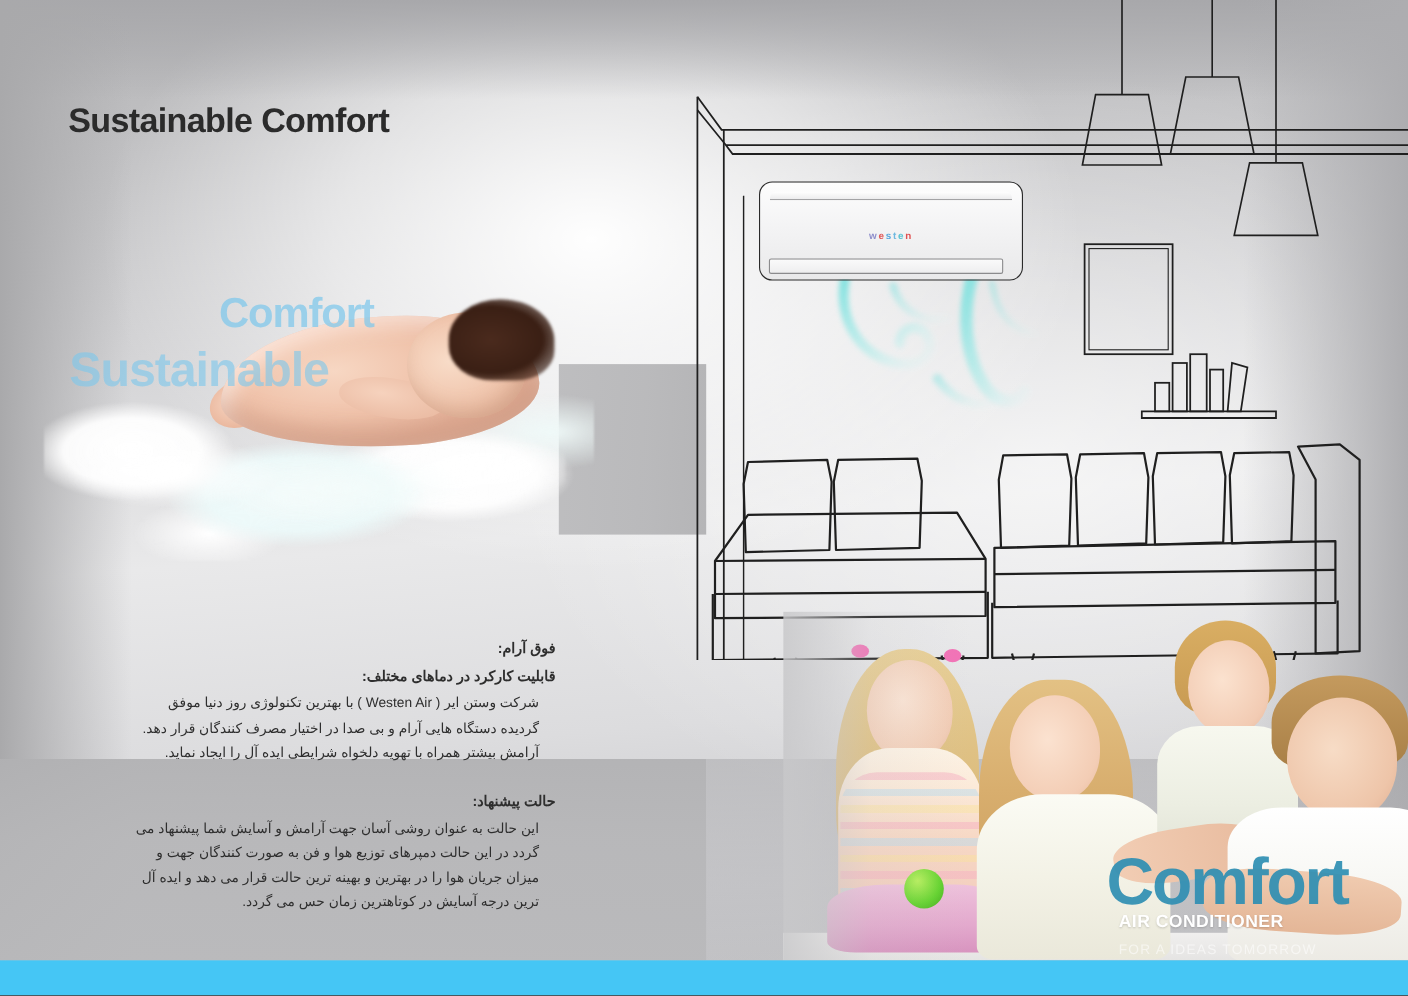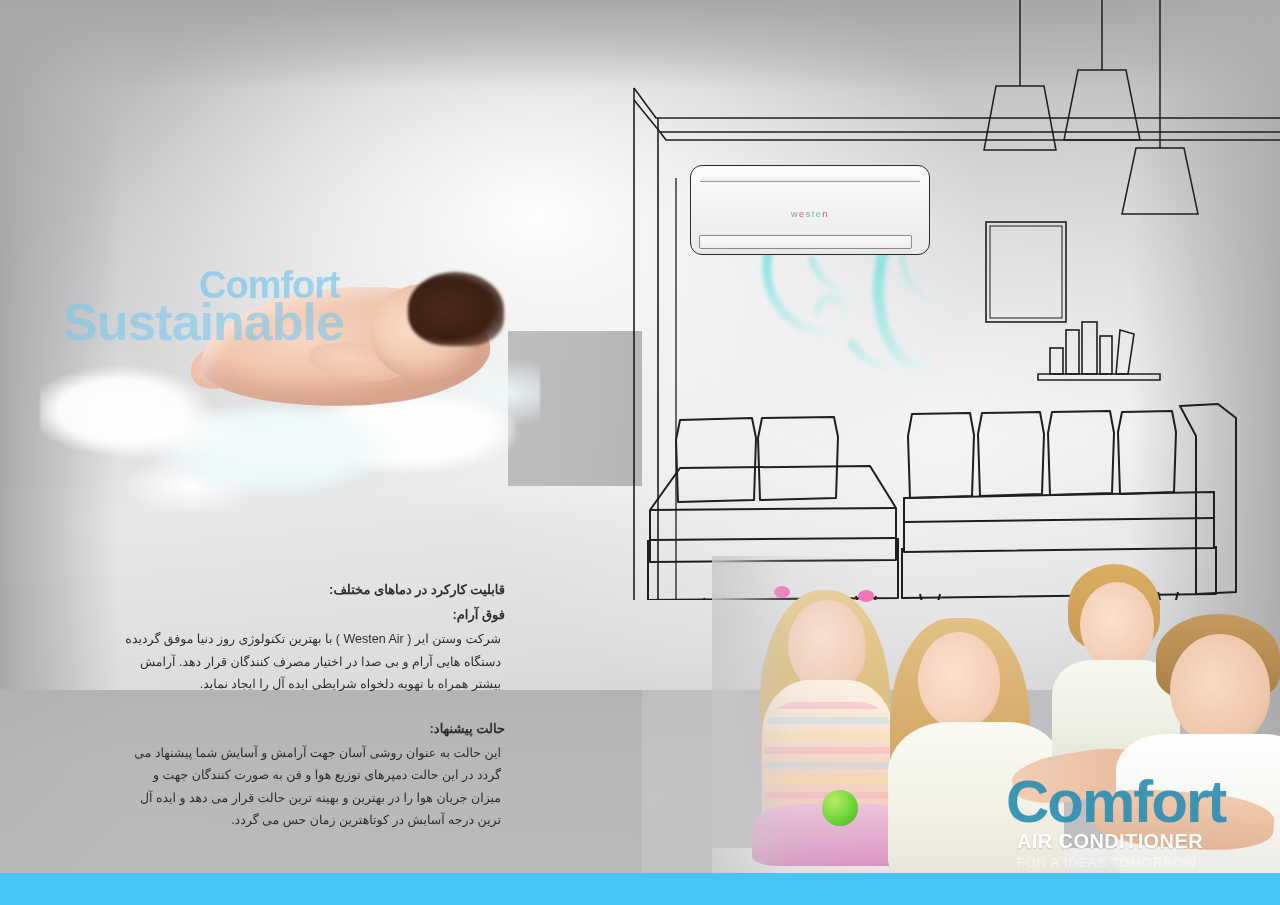--- a/index.html
+++ b/index.html
@@ -36,21 +36,21 @@
   
   #headline{
     position:absolute;left:62px;top:92px;
     font-size:31px;font-weight:bold;letter-spacing:-0.6px;color:#2b2b2b;
     white-space:nowrap;
   }
 
   
   .ghost{position:absolute;font-weight:bold;color:#7ec8ec;letter-spacing:-1px;white-space:nowrap;}
   #ghost-comfort{left:199px;top:264px;font-size:38px;opacity:.72;}
-  #ghost-sustainable{left:63px;top:292px;font-size:52px;opacity:.62;}
+  #ghost-sustainable{left:63px;top:312px;font-size:44px;opacity:.62;}
 
   
   #baby-scene{position:absolute;left:40px;top:270px;width:500px;height:240px;}
   #cloud-mass{position:absolute;left:0;top:62px;width:500px;height:178px;
     background:
       radial-gradient(ellipse 120px 58px at 16% 44%, #ffffff 0%, rgba(255,255,255,.92) 52%, rgba(255,255,255,0) 78%),
       radial-gradient(ellipse 150px 60px at 46% 66%, #f4fbfb 0%, rgba(236,250,250,.9) 55%, rgba(236,250,250,0) 80%),
       radial-gradient(ellipse 140px 54px at 74% 56%, #ffffff 0%, rgba(255,255,255,.9) 55%, rgba(255,255,255,0) 80%),
       radial-gradient(ellipse 110px 44px at 92% 34%, #eff9f8 0%, rgba(239,249,248,0) 78%),
       radial-gradient(ellipse 90px 40px at 30% 86%, #ffffff 0%, rgba(255,255,255,0) 78%);
@@ -88,34 +88,34 @@
 
   
   #ac-unit{position:absolute;left:690px;top:165px;width:240px;height:90px;}
   #ac-shell{position:absolute;inset:0;border:1.6px solid #2a2a2a;border-radius:12px;
     background:linear-gradient(180deg,#fdfdfd 0%,#f3f3f4 48%,#e9e9ea 100%);}
   #ac-topvent{position:absolute;left:10px;top:9px;right:10px;height:8px;border-bottom:1px solid #9a9a9c;
     background:linear-gradient(180deg,#ffffff,#ececed);border-radius:6px 6px 0 0;}
   #ac-louver{position:absolute;left:9px;bottom:6px;right:18px;height:14px;border:1px solid #8b8b8d;border-radius:2px;
     background:linear-gradient(180deg,#fafafa,#eeeeef);}
   #ac-logo{position:absolute;left:50%;top:44px;transform:translateX(-50%);
-    font-size:9px;font-weight:normal;letter-spacing:1.6px;white-space:nowrap;}
+    font-size:9px;font-weight:bold;letter-spacing:1.6px;white-space:nowrap;}
   #ac-logo span:nth-child(1){color:#8e8ecb;}
   #ac-logo span:nth-child(2){color:#e05a5a;}
   #ac-logo span:nth-child(3){color:#5aa9dd;}
   #ac-logo span:nth-child(4){color:#6fb9e0;}
   #ac-logo span:nth-child(5){color:#5ac3d2;}
   #ac-logo span:nth-child(6){color:#e05050;}
   #ac-logo span:nth-child(7){color:#7a7a7c;}
 
   
   #copy{position:absolute;left:120px;top:578px;width:385px;direction:rtl;text-align:right;
     color:#2e2e2e;font-size:12.5px;line-height:1.78;}
   #copy .hdr{font-weight:bold;font-size:13px;margin-bottom:2px;}
-  #copy .para{margin:0 4px 6px 0;}
+  #copy .para{margin:0 15px 6px 0;}
   #copy .gap{height:16px;}
 
   
   #family{position:absolute;left:712px;top:556px;width:568px;height:317px;overflow:hidden;}
   .figure{position:absolute;}
   .head{border-radius:50% 50% 46% 50%;}
 
   
   #girl-hair{left:48px;top:34px;width:130px;height:230px;border-radius:48% 48% 36% 36%;
     background:linear-gradient(180deg,#e8cf96 0%,#dfc184 40%,#d6b26f 100%);}
@@ -160,37 +160,38 @@
   #dad-arm{left:382px;top:236px;width:180px;height:56px;border-radius:34% 40% 40% 36%;
     background:linear-gradient(180deg,#f0cbb0 0%,#e4b697 100%);transform:rotate(4deg);}
   #floor{left:0;top:292px;width:568px;height:32px;background:linear-gradient(180deg,#f0efee 0%,#e2e1e0 100%);}
   #photo-fade{position:absolute;left:0;top:0;width:568px;height:317px;pointer-events:none;
     background:linear-gradient(90deg,rgba(200,200,202,.85) 0%, rgba(200,200,202,.15) 14%, rgba(200,200,202,0) 30%);}
 
   
   #brand{position:absolute;left:1006px;top:772px;width:240px;height:96px;}
   #brand-word{position:absolute;left:0;top:0;font-size:60px;font-weight:bold;letter-spacing:-2px;
     color:#2f8fb3;opacity:.92;line-height:1;white-space:nowrap;}
-  #brand-sub{position:absolute;left:11px;top:58px;font-size:20px;font-weight:bold;letter-spacing:.4px;
+  #brand-sub{position:absolute;left:11px;top:58px;font-size:16px;font-weight:bold;letter-spacing:.4px;
     color:#ffffff;white-space:nowrap;text-shadow:0 1px 2px rgba(0,0,0,.18);}
   #brand-tag{position:absolute;left:11px;top:84px;font-size:12.5px;letter-spacing:1.1px;
     color:rgba(255,255,255,.55);white-space:nowrap;}
 </style>
 </head>
 <body>
 
 <div id="poster">
 
   <div class="band" id="top-dark-edge"></div>
   <div class="band" id="left-dark-edge"></div>
   <div class="band" id="right-dark-edge"></div>
   <div class="band" id="band-mid-left"></div>
   <div class="band" id="band-lowerleft"></div>
   <div class="band" id="band-lower-right"></div>
 
+  <div id="headline">Sustainable Comfort</div>
 
   <svg id="room-svg" viewBox="0 0 660 600">
     <g fill="none" stroke="#1f1f1f" stroke-width="1.6" stroke-linejoin="miter">
 
       <path d="M14 88 L36 118 L660 118"></path>
       <path d="M14 100 L40 132 L660 132"></path>
       <path d="M38 118 L38 600"></path>
       <path d="M40 132 L46 140 L660 140"></path>
 
       <path d="M14 88 L14 600"></path>
@@ -283,22 +284,22 @@
     <div id="baby-arm" class="figure"></div>
     <div id="baby-head" class="figure"></div>
     <div id="baby-hair" class="figure"></div>
     <div id="cloud-front"></div>
   </div>
 
   <div class="ghost" id="ghost-comfort">Comfort</div>
   <div class="ghost" id="ghost-sustainable">Sustainable</div>
 
   <div id="copy">
+    <div class="hdr">فوق آرام:</div>
     <div class="hdr">قابلیت کارکرد در دماهای مختلف:</div>
-    <div class="hdr">فوق آرام:</div>
     <p class="para">شرکت وستن ایر ( Westen Air )  با بهترین تکنولوژی روز دنیا موفق گردیده دستگاه هایی آرام و بی صدا در اختیار مصرف کنندگان قرار دهد. آرامش بیشتر همراه با تهویه دلخواه شرایطی ایده آل را ایجاد نماید.</p>
     <div class="gap"></div>
     <div class="hdr">حالت پیشنهاد:</div>
     <p class="para">این حالت به عنوان روشی آسان جهت آرامش و آسایش شما پیشنهاد می گردد در این حالت دمپرهای توزیع هوا و فن به صورت کنندگان جهت و میزان جریان هوا را در بهترین و بهینه ترین حالت قرار می دهد و ایده آل ترین درجه آسایش در کوتاهترین زمان حس می گردد.</p>
   </div>
 
   <div id="family">
     <div class="figure" id="floor"></div>
 
     <div class="figure" id="girl-hair"></div>

